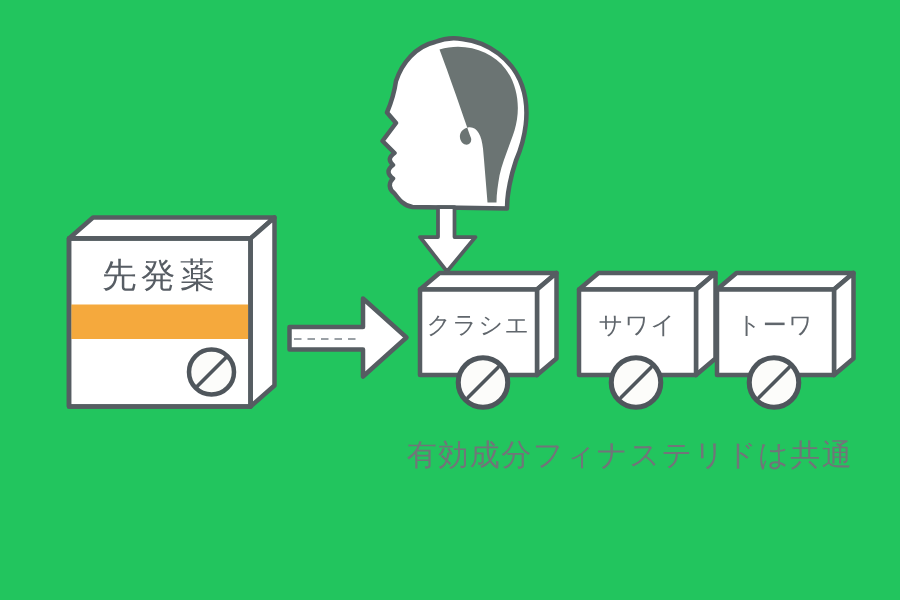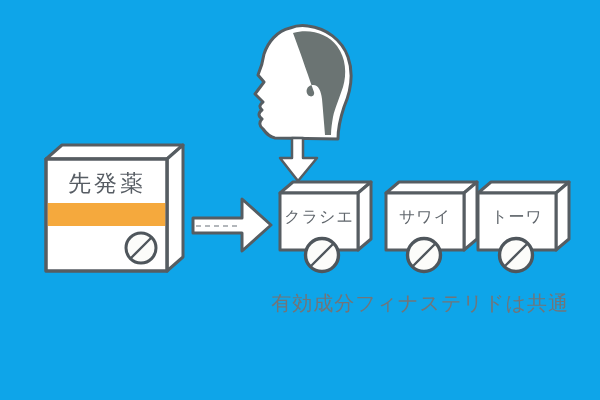--- a/index.html
+++ b/index.html
@@ -4,21 +4,21 @@
 <style>
   html, body {
     margin: 0;
     padding: 0;
     background: #ffffff;
   }
   .stage {
     position: relative;
     width: 600px;
     height: 400px;
-    background: #0ea5e9;
+    background: #22c55e;
     overflow: hidden;
     font-family: "DejaVu Sans", sans-serif;
   }
   svg text {
     font-family: "DejaVu Sans", sans-serif;
   }
   .box-face {
     fill: #ffffff;
     stroke: #565d62;
     stroke-width: 3;

